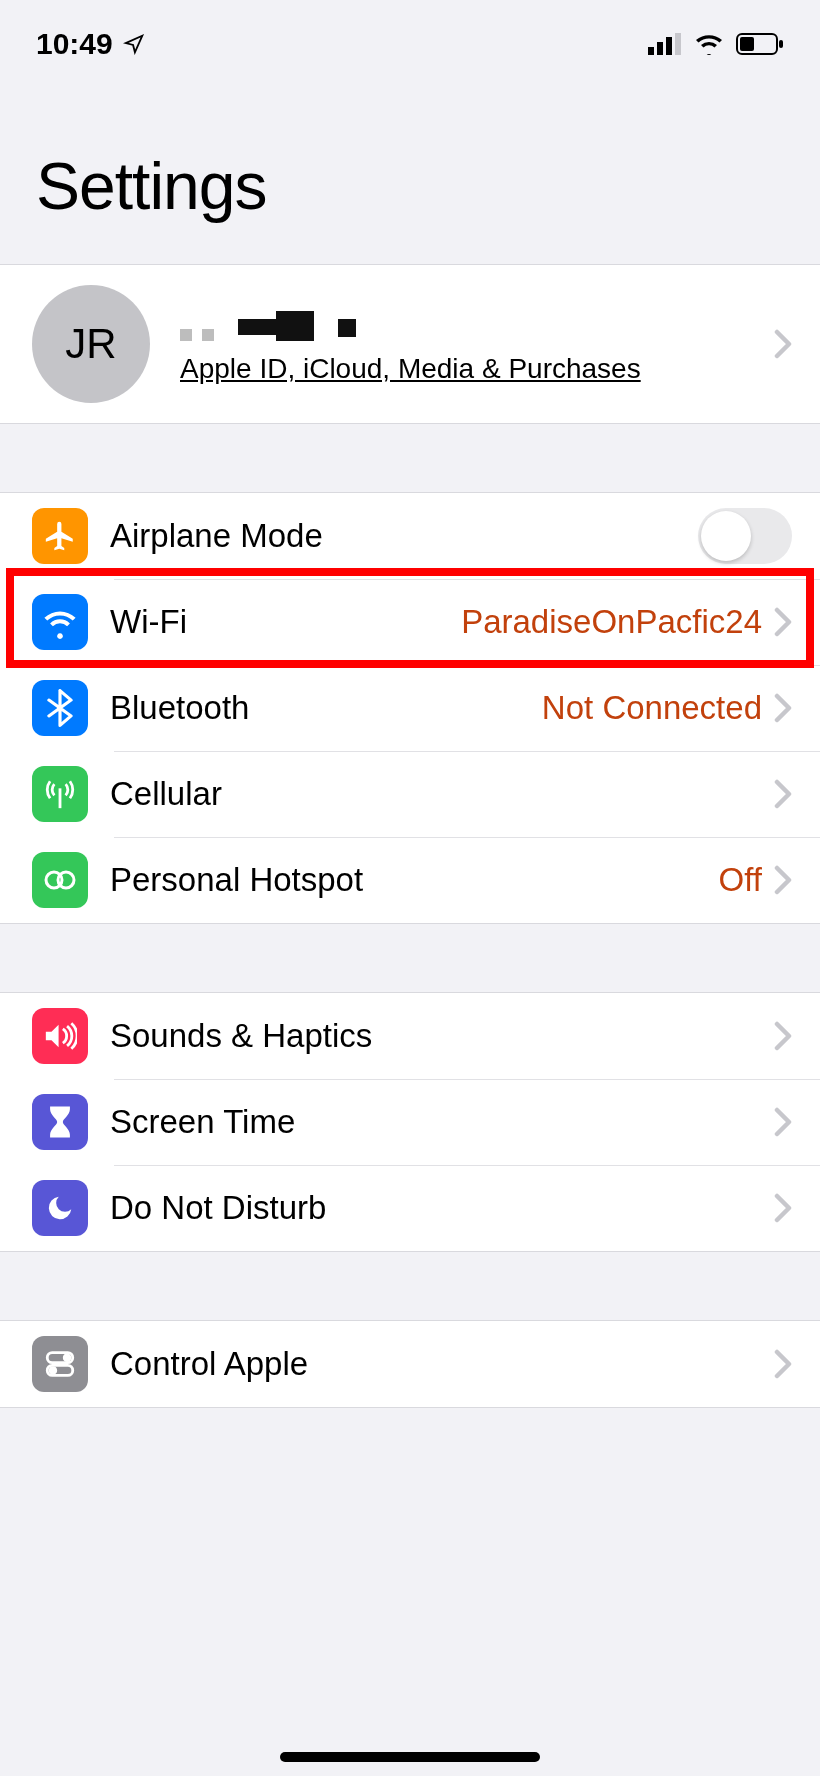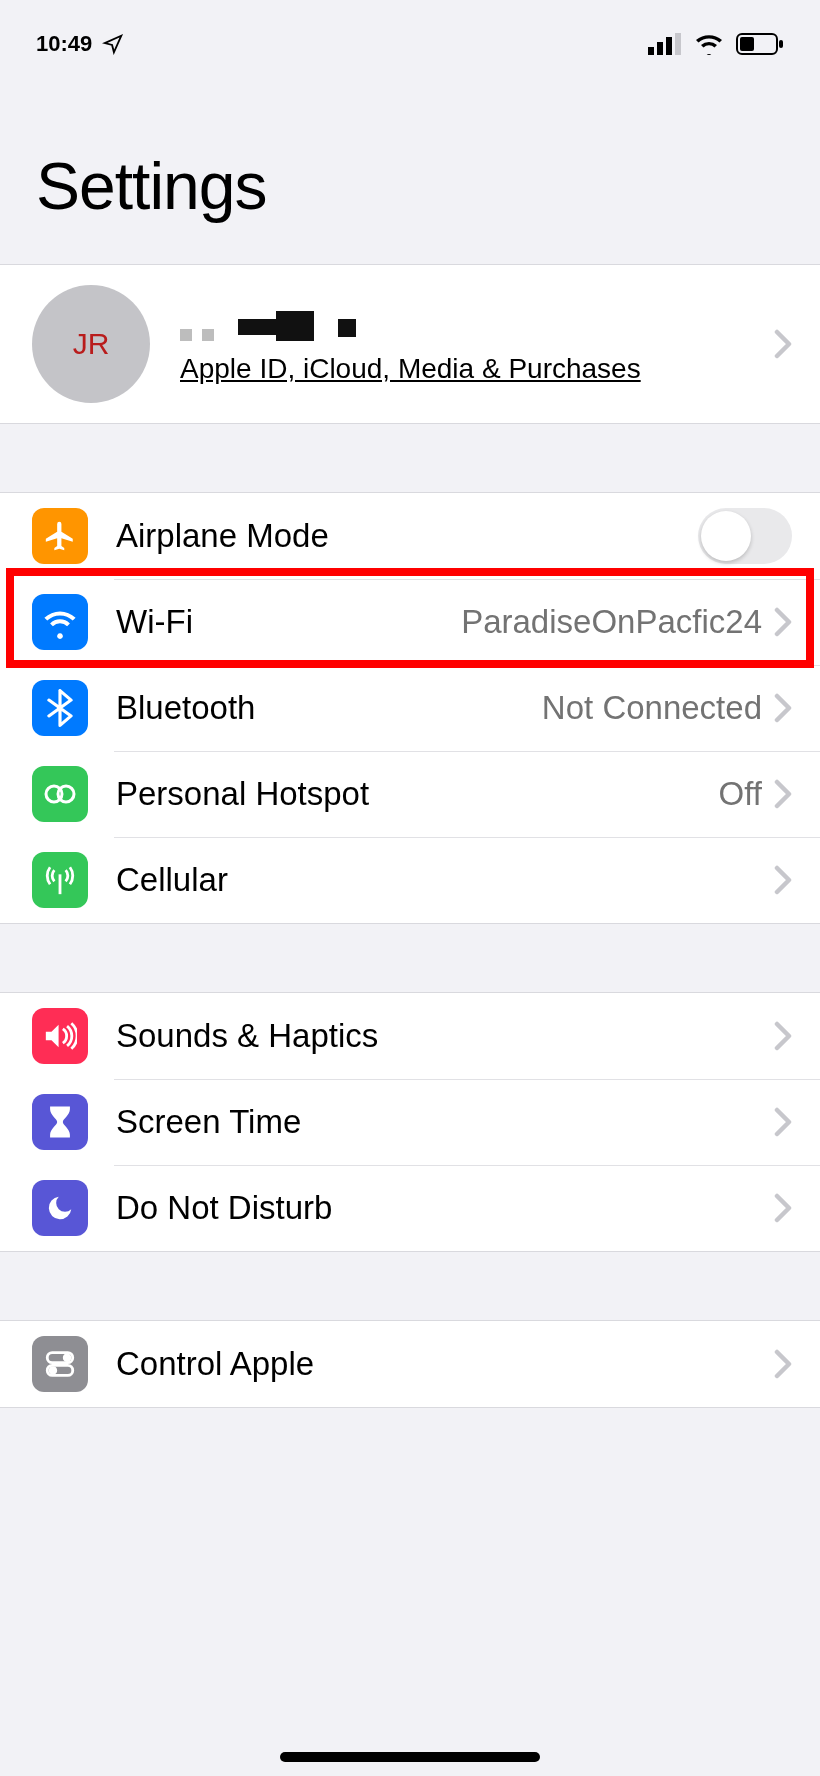--- a/index.html
+++ b/index.html
@@ -12,21 +12,21 @@
     position: relative;
     overflow: hidden;
   }
   
   .statusbar {
     height: 88px;
     display: flex;
     align-items: center;
     justify-content: space-between;
     padding: 0 36px;
-    font-size: 22px;
+    font-size: 30px;
     font-weight: 600;
   }
   .statusbar .left { display:flex; align-items:center; gap:10px;}
   .statusbar .right { display:flex; align-items:center; gap:12px;}
   .statusbar svg { display:block; }
 
   
   .large-title {
     padding: 60px 36px 40px 36px;
   }
@@ -48,25 +48,25 @@
   .appleid-row {
     display:flex;
     align-items:center;
     padding: 20px 28px 20px 32px;
     min-height:150px;
   }
   .avatar {
     width:118px; height:118px;
     border-radius:50%;
     background:#c4c4c8;
-    color:#b91c1c;
+    color:#000000;
     display:flex;
     align-items:center;
     justify-content:center;
-    font-size:30px;
+    font-size:42px;
     font-weight:500;
     flex-shrink:0;
   }
   .appleid-text {
     flex:1;
     padding-left:30px;
     min-width:0;
   }
   .appleid-name {
     display:flex;
@@ -110,26 +110,26 @@
     border-radius:12px;
     display:flex;
     align-items:center;
     justify-content:center;
     flex-shrink:0;
     color:#fff;
   }
   .row .label {
     flex:1;
     font-size:33px;
-    padding-left:28px;
+    padding-left:22px;
     color:#000;
   }
   .row .value {
     font-size:33px;
-    color:#737373;
+    color:#c2410c;
     padding-right:12px;
   }
   .switch {
     width:94px; height:56px;
     border-radius:28px;
     background:#e9e9eb;
     position:relative;
     flex-shrink:0;
   }
   .switch .knob {
@@ -258,40 +258,40 @@
     </div>
     <div class="label">Bluetooth</div>
     <div class="value">Not Connected</div>
     <svg class="chevron" width="18" height="30" viewBox="0 0 12 20" fill="none" stroke="#c7c7cc" stroke-width="3" stroke-linecap="round" stroke-linejoin="round">
         <polyline points="2,2 10,10 2,18"></polyline>
       </svg>
   </div>
 
   <div class="row">
     <div class="icon-box c-green">
+      <svg width="34" height="34" viewBox="0 0 24 24" fill="none" stroke="#fff" stroke-width="2">
+          <path d="M12 8v14"></path>
+          <path d="M8 5a6 6 0 0 0 0 8M16 5a6 6 0 0 1 0 8M5 3a10 10 0 0 0 0 12M19 3a10 10 0 0 1 0 12"></path>
+        </svg>
+    </div>
+    <div class="label">Cellular</div>
+    <svg class="chevron" width="18" height="30" viewBox="0 0 12 20" fill="none" stroke="#c7c7cc" stroke-width="3" stroke-linecap="round" stroke-linejoin="round">
+        <polyline points="2,2 10,10 2,18"></polyline>
+      </svg>
+  </div>
+
+  <div class="row">
+    <div class="icon-box c-green">
       <svg width="36" height="24" viewBox="0 0 36 24" fill="none" stroke="#fff" stroke-width="3">
           <circle cx="12" cy="12" r="8"></circle>
           <circle cx="24" cy="12" r="8"></circle>
         </svg>
     </div>
     <div class="label">Personal Hotspot</div>
     <div class="value">Off</div>
-    <svg class="chevron" width="18" height="30" viewBox="0 0 12 20" fill="none" stroke="#c7c7cc" stroke-width="3" stroke-linecap="round" stroke-linejoin="round">
-        <polyline points="2,2 10,10 2,18"></polyline>
-      </svg>
-  </div>
-
-  <div class="row">
-    <div class="icon-box c-green">
-      <svg width="34" height="34" viewBox="0 0 24 24" fill="none" stroke="#fff" stroke-width="2">
-          <path d="M12 8v14"></path>
-          <path d="M8 5a6 6 0 0 0 0 8M16 5a6 6 0 0 1 0 8M5 3a10 10 0 0 0 0 12M19 3a10 10 0 0 1 0 12"></path>
-        </svg>
-    </div>
-    <div class="label">Cellular</div>
     <svg class="chevron" width="18" height="30" viewBox="0 0 12 20" fill="none" stroke="#c7c7cc" stroke-width="3" stroke-linecap="round" stroke-linejoin="round">
         <polyline points="2,2 10,10 2,18"></polyline>
       </svg>
   </div>
 </div>
 
 <div class="gap"></div>
 
 <div class="section">
   <div class="row">

